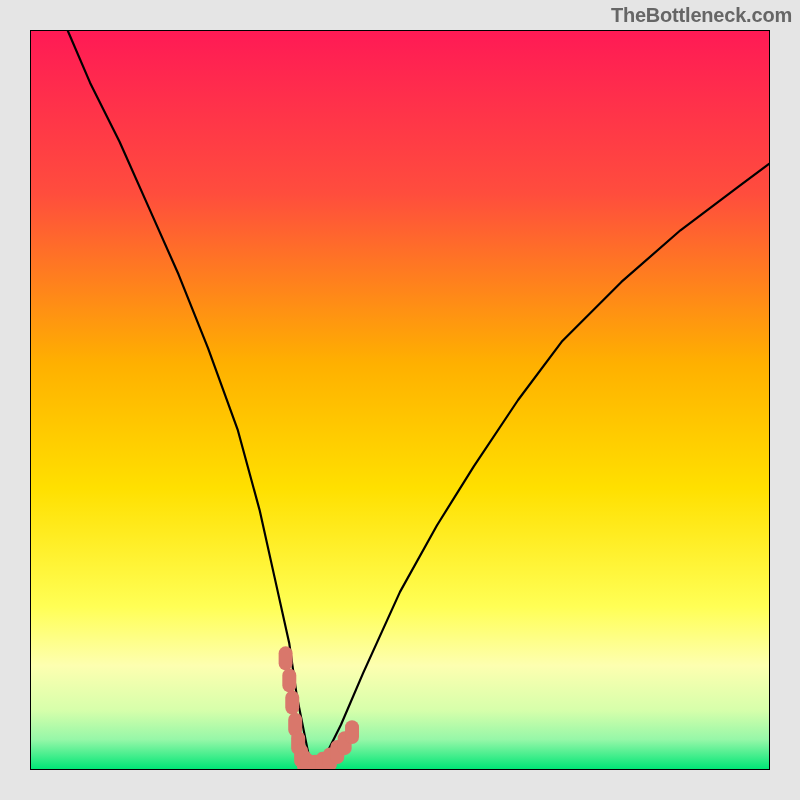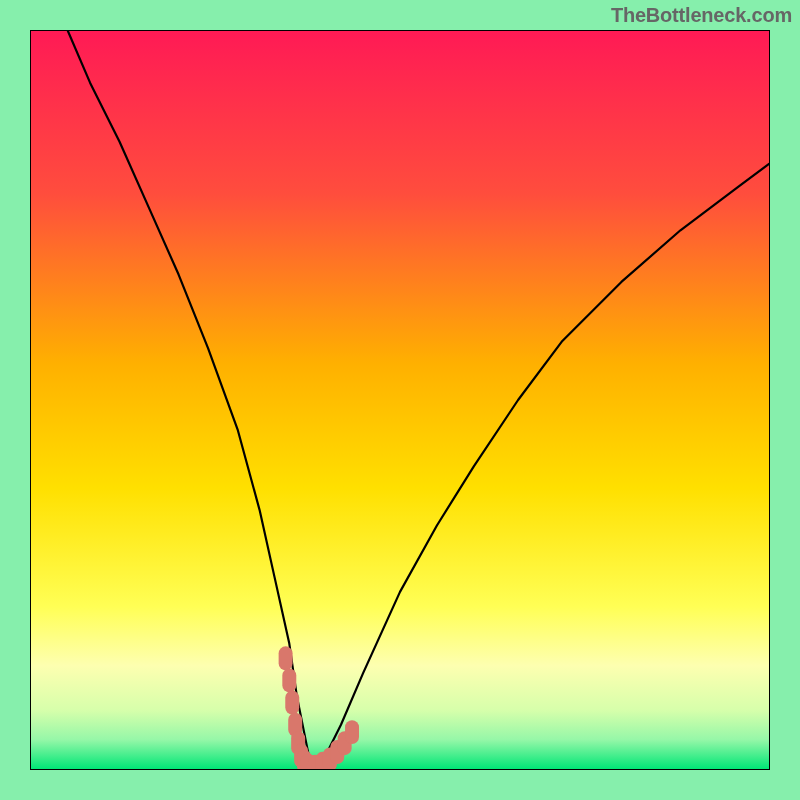--- a/index.html
+++ b/index.html
@@ -10,21 +10,21 @@
     background: #000;
     font-family: Arial, sans-serif;
     overflow: hidden;
   }
   .frame {
     position: absolute;
     top: 0;
     left: 0;
     width: 800px;
     height: 800px;
-    background: #86efac;
+    background: #e5e5e5;
   }
   .plot-area {
     position: absolute;
     top: 30px;
     left: 30px;
     width: 740px;
     height: 740px;
     overflow: hidden;
     box-sizing: border-box;
     border: 1px solid #000;

